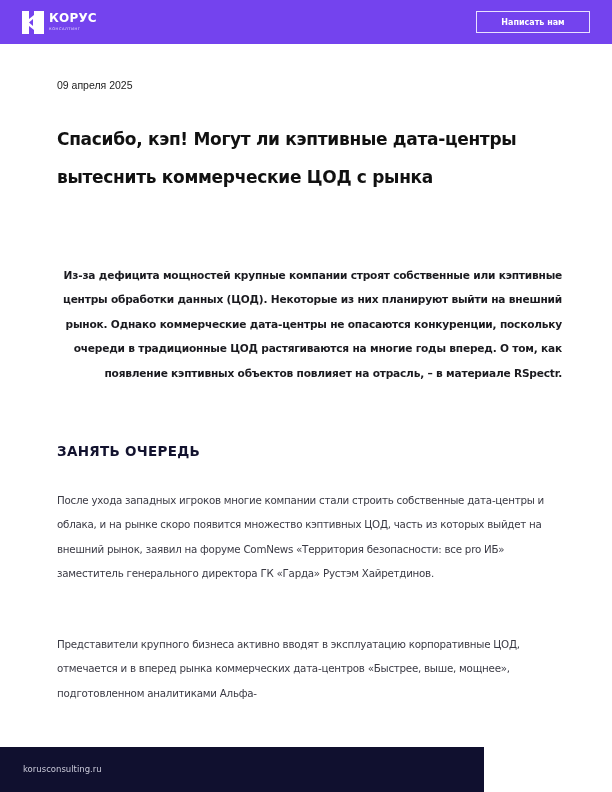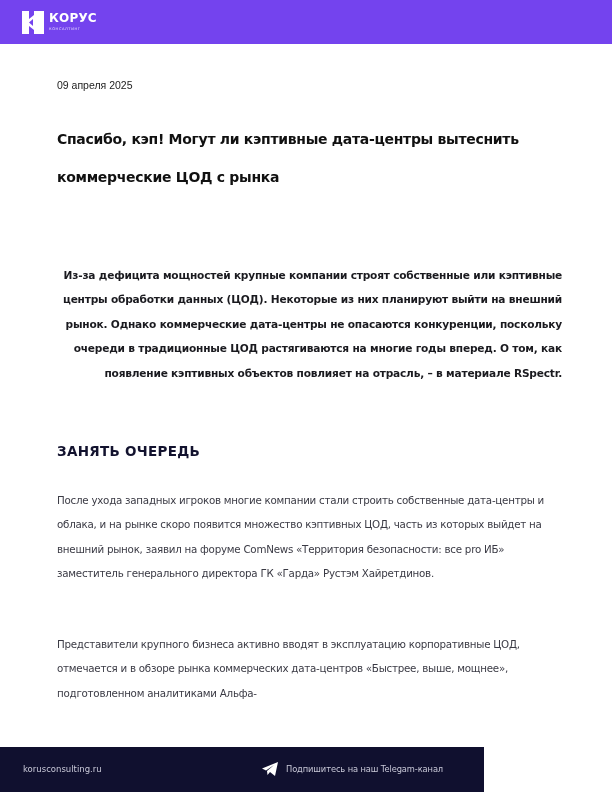--- a/index.html
+++ b/index.html
@@ -20,21 +20,21 @@
       position: absolute; left: 476px; top: 11px; width: 114px; height: 22px;
       border: 1px solid #e9e2ff; color: #fff; background: transparent;
       font-family: "DejaVu Sans", sans-serif; font-weight: bold; font-size: 8px;
       display: flex; align-items: center; justify-content: center;
     }
 
     .content { position: absolute; left: 57px; top: 0; width: 500px; }
     .date { position: absolute; top: 79px; left: 0; font-size: 10.5px; color: #222; font-family: "Liberation Sans", sans-serif; }
     .title {
       position: absolute; top: 120px; left: 0; width: 505px;
-      font-family: "DejaVu Sans", sans-serif; font-weight: bold; font-size: 14px;
+      font-family: "DejaVu Sans", sans-serif; font-weight: bold; font-size: 17px;
       line-height: 38px; color: #111; letter-spacing: -0.3px;
     }
     .lead {
       position: absolute; top: 263px; left: 0; width: 505px;
       font-family: "DejaVu Sans", sans-serif; font-weight: bold; font-size: 10.6px;
       line-height: 24.4px; color: #1a1a1f; letter-spacing: -0.2px; text-align: right;
     }
     .section-heading {
       position: absolute; top: 443px; left: 0;
       font-family: "DejaVu Sans", sans-serif; font-weight: bold; font-size: 13.5px;
@@ -72,32 +72,27 @@
       <rect x="0" y="0" width="7" height="23" fill="#ffffff"></rect>
       <rect x="12" y="0" width="10" height="23" fill="#ffffff"></rect>
       <polygon points="7,8 12,4 12,19 7,15" fill="#ffffff"></polygon>
       <polygon points="7,11.5 11,8 11,15" fill="#7443ee"></polygon>
     </svg>
     <div class="logo-text">
       <span class="logo-name">КОРУС</span>
       <span class="logo-sub">КОНСАЛТИНГ</span>
     </div>
   </div>
+  <button class="btn-write">Написать нам</button>
 </header>
 
 <main class="content">
   <div class="date">09 апреля 2025</div>
   <h1 class="title">Спасибо, кэп! Могут ли кэптивные дата-центры вытеснить коммерческие ЦОД с рынка</h1>
   <p class="lead">Из-за дефицита мощностей крупные компании строят собственные или кэптивные центры обработки данных (ЦОД). Некоторые из них планируют выйти на внешний рынок. Однако коммерческие дата-центры не опасаются конкуренции, поскольку очереди в традиционные ЦОД растягиваются на многие годы вперед. О том, как появление кэптивных объектов повлияет на отрасль, – в материале RSpectr.</p>
   <h2 class="section-heading">ЗАНЯТЬ ОЧЕРЕДЬ</h2>
   <p class="para para1">После ухода западных игроков многие компании стали строить собственные дата-центры и облака, и на рынке скоро появится множество кэптивных ЦОД, часть из которых выйдет на внешний рынок, заявил на форуме ComNews «Территория безопасности: все pro ИБ» заместитель генерального директора ГК «Гарда» Рустэм Хайретдинов.</p>
-  <p class="para para2">Представители крупного бизнеса активно вводят в эксплуатацию корпоративные ЦОД, отмечается и в обзоре рынка коммерческих дата-центров «Быстрее, выше, мощнее», подготовленном аналитиками Альфа-</p>
+  <p class="para para2">Представители крупного бизнеса активно вводят в эксплуатацию корпоративные ЦОД, отмечается и в вперед рынка коммерческих дата-центров «Быстрее, выше, мощнее», подготовленном аналитиками Альфа-</p>
 </main>
 
 <footer class="footer">
   <a class="footer-site">korusconsulting.ru</a>
-  <div class="footer-tg">
-    <svg class="footer-tg-icon" viewBox="0 0 16 14">
-      <polygon points="0,6.5 16,0 13,14 8,10 5.5,13 5,9 12,3 4,8.5" fill="#ffffff"></polygon>
-    </svg>
-    <span class="footer-tg-text">Подпишитесь на наш Telegam-канал</span>
-  </div>
 </footer>
 
 </body></html>

